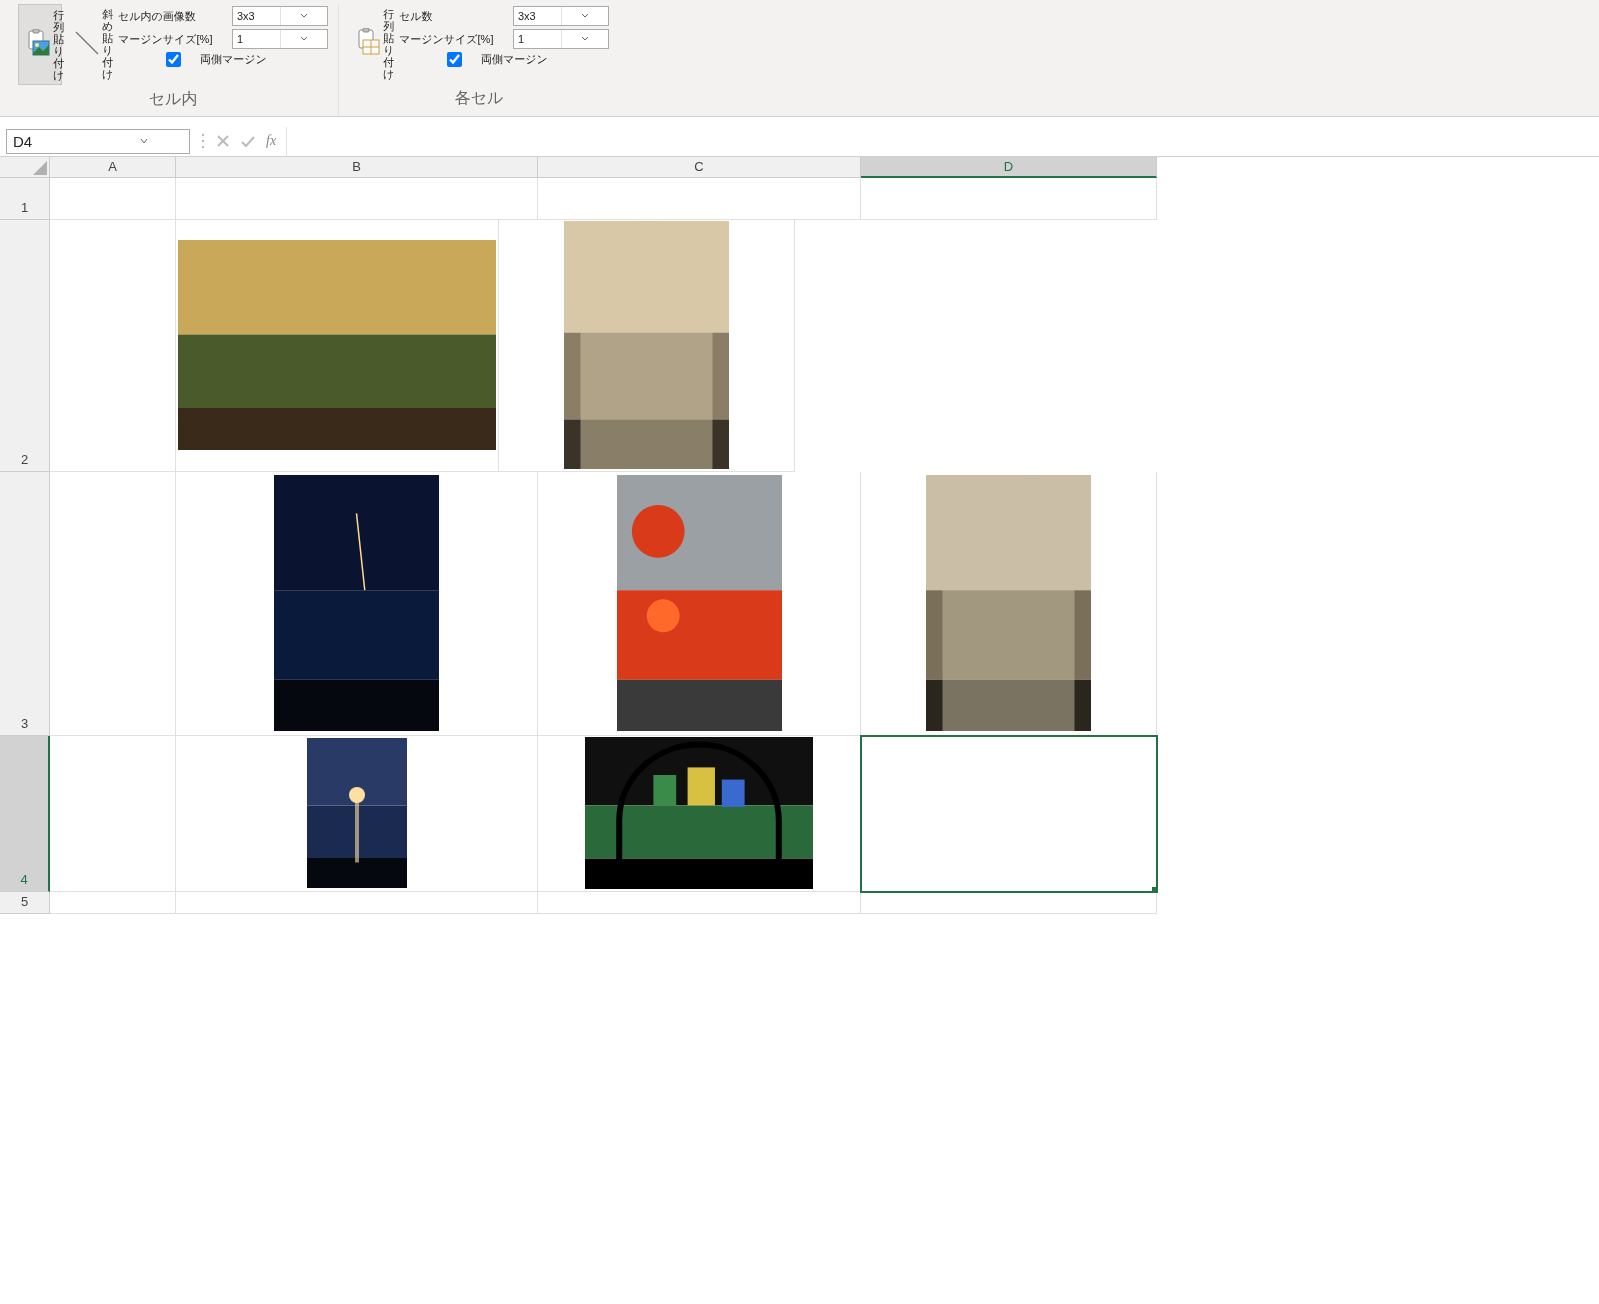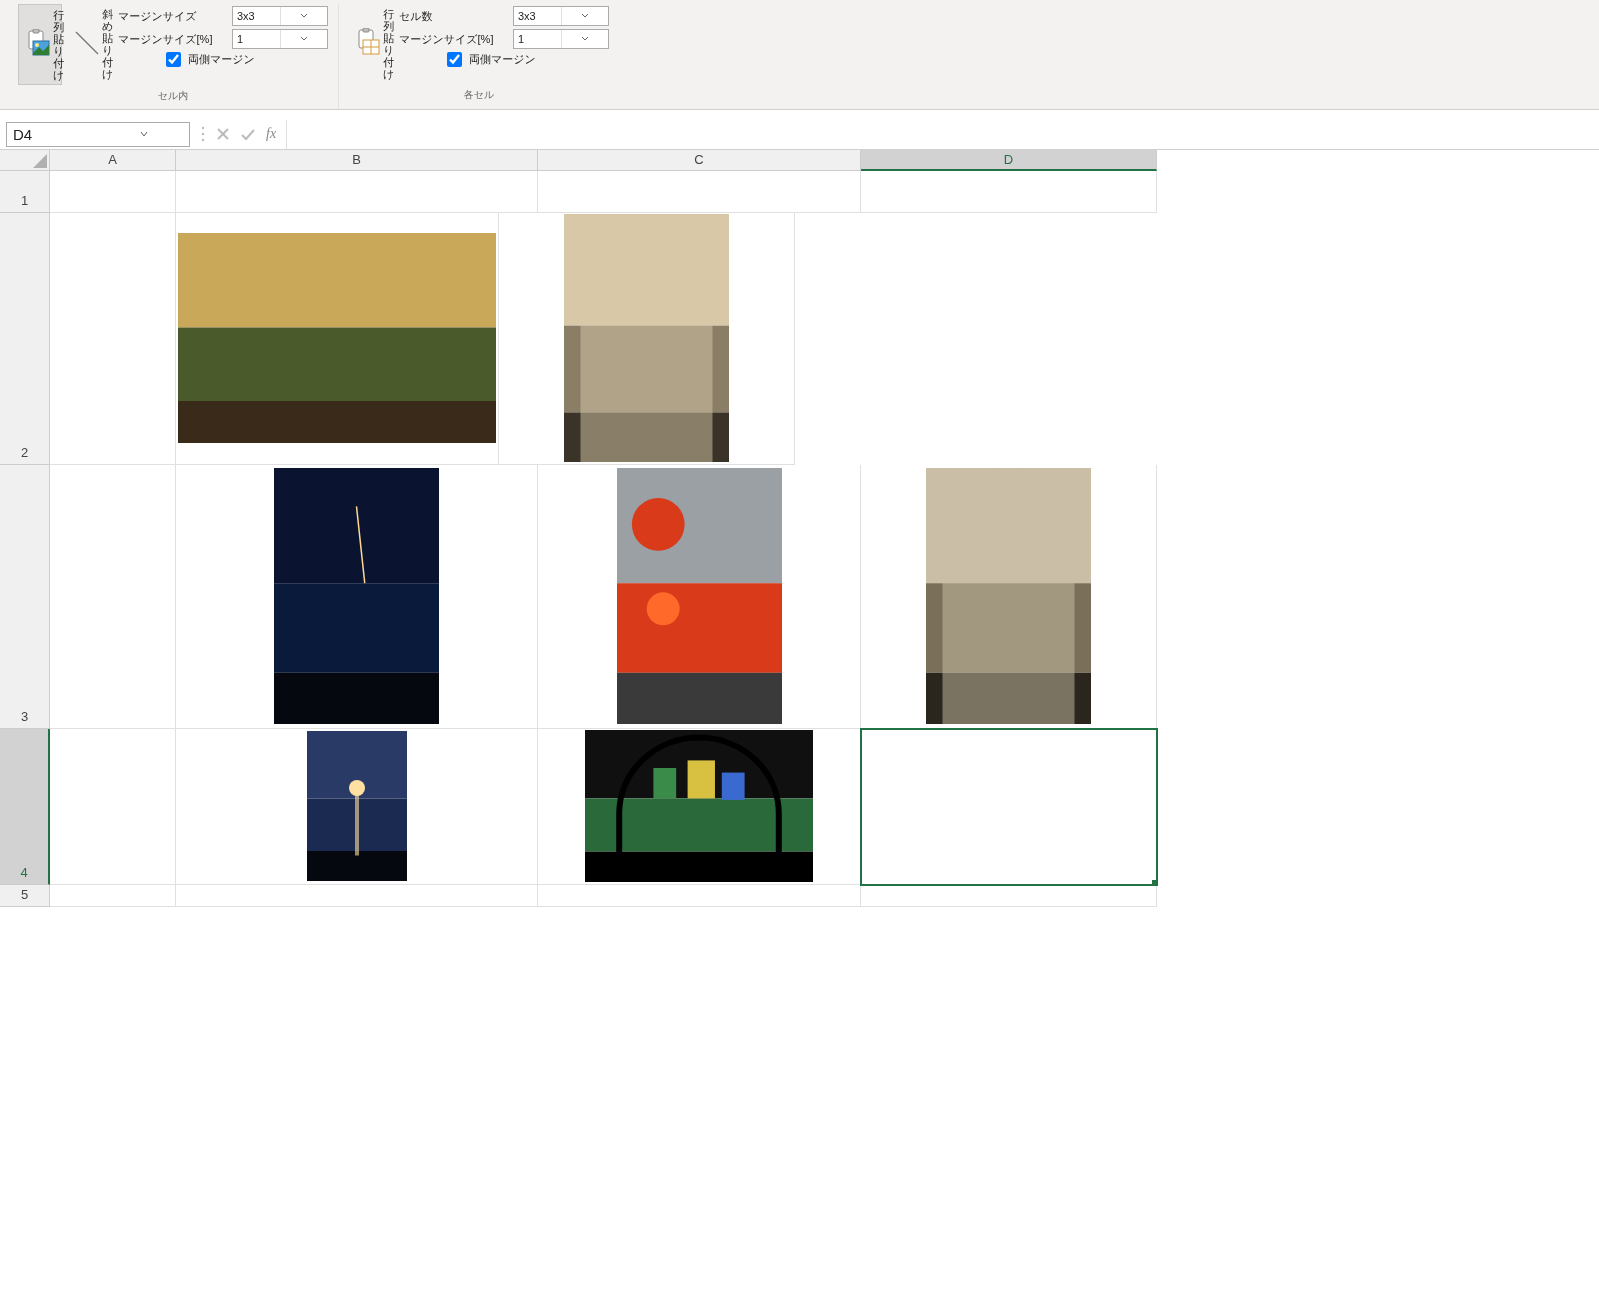--- a/index.html
+++ b/index.html
@@ -3,36 +3,36 @@
 <meta charset="utf-8">
 <style>
 * { box-sizing: border-box; margin: 0; padding: 0; }
 body { font-family: "Meiryo UI", "Yu Gothic UI", sans-serif; font-size: 12px; background: #fff; color: #222; user-select: none; }
 
 
 .ribbon { background: #f3f2f1; border-bottom: 1px solid #d0d0d0; padding: 4px 8px 0; display: flex; }
 .rgroup { display: flex; flex-direction: column; align-items: center; padding: 0 10px; border-right: 1px solid #e1e1e1; }
 .rgroup:last-child { border-right: none; }
 .rgroup-body { display: flex; align-items: flex-start; gap: 6px; min-height: 80px; }
-.rgroup-label { font-size: 10px; color: #666; text-align: center; padding: 4px 0 6px; }
+.rgroup-label { font-size: 16px; color: #666; text-align: center; padding: 4px 0 6px; }
 
 .bigbtn { display: flex; flex-direction: row; align-items: center; justify-content: flex-start; padding: 2px 4px; cursor: pointer; width: 44px; }
 .bigbtn.active { background: #e1dfdd; border: 1px solid #c8c6c4; }
 .bigbtn .icon { width: 32px; height: 32px; display: flex; align-items: center; justify-content: center; }
 .bigbtn .lbl { font-size: 11px; text-align: center; line-height: 1.1; margin-top: 2px; }
 
 .diag-icon { width: 32px; height: 32px; display: flex; align-items: center; justify-content: center; }
 
 .opts { display: flex; flex-direction: column; gap: 3px; padding-top: 2px; }
 .optrow { display: flex; align-items: center; gap: 4px; }
 .optlabel { font-size: 11px; width: 110px; }
 .combo { position: relative; display: inline-flex; align-items: center; background: #fff; border: 1px solid #ababab; height: 20px; width: 96px; }
 .combo span { padding: 0 4px; font-size: 11px; flex: 1; }
 .combo .dd { width: 18px; height: 18px; display: flex; align-items: center; justify-content: center; border-left: 1px solid #e0e0e0; }
-.chk { display: flex; align-items: center; gap: 7px; font-size: 11px; padding-left: 48px; }
+.chk { display: flex; align-items: center; gap: 19px; font-size: 11px; padding-left: 48px; }
 .chk input { width: 15px; height: 15px; }
 
 
 .fbar { display: flex; align-items: stretch; height: 30px; border-bottom: 1px solid #d0d0d0; background: #fff; margin-top: 10px; }
 .namebox { display: flex; align-items: center; width: 184px; border: 1px solid #ababab; margin: 2px 0 2px 6px; background: #fff; }
 .namebox span { padding: 0 6px; flex: 1; font-size: 15px; }
 .namebox .dd { width: 20px; display: flex; align-items: center; justify-content: center; }
 .fx-zone { display: flex; align-items: center; gap: 10px; padding: 0 10px; color: #a0a0a0; }
 .fx-zone svg { display: block; }
 .fx-btn { font-style: italic; font-family: serif; font-size: 14px; color: #888; }
@@ -84,21 +84,21 @@
           <svg width="30" height="30" viewBox="0 0 30 30">
               <line x1="4" y1="4" x2="26" y2="26" stroke="#7a7a7a" stroke-width="1.5"></line>
             </svg>
         </span>
         <span class="lbl">斜め貼
 り付け</span>
       </div>
 
       <div class="opts">
         <div class="optrow">
-          <span class="optlabel">マージンサイズ</span>
+          <span class="optlabel">セル内の画像数</span>
           <div class="combo">
             <span>3x3</span>
             <span class="dd">
                 <svg width="8" height="8" viewBox="0 0 8 8">
                   <polyline points="1,2 4,5 7,2" fill="none" stroke="#666"></polyline>
                 </svg>
               </span>
           </div>
         </div>
         <div class="optrow">

